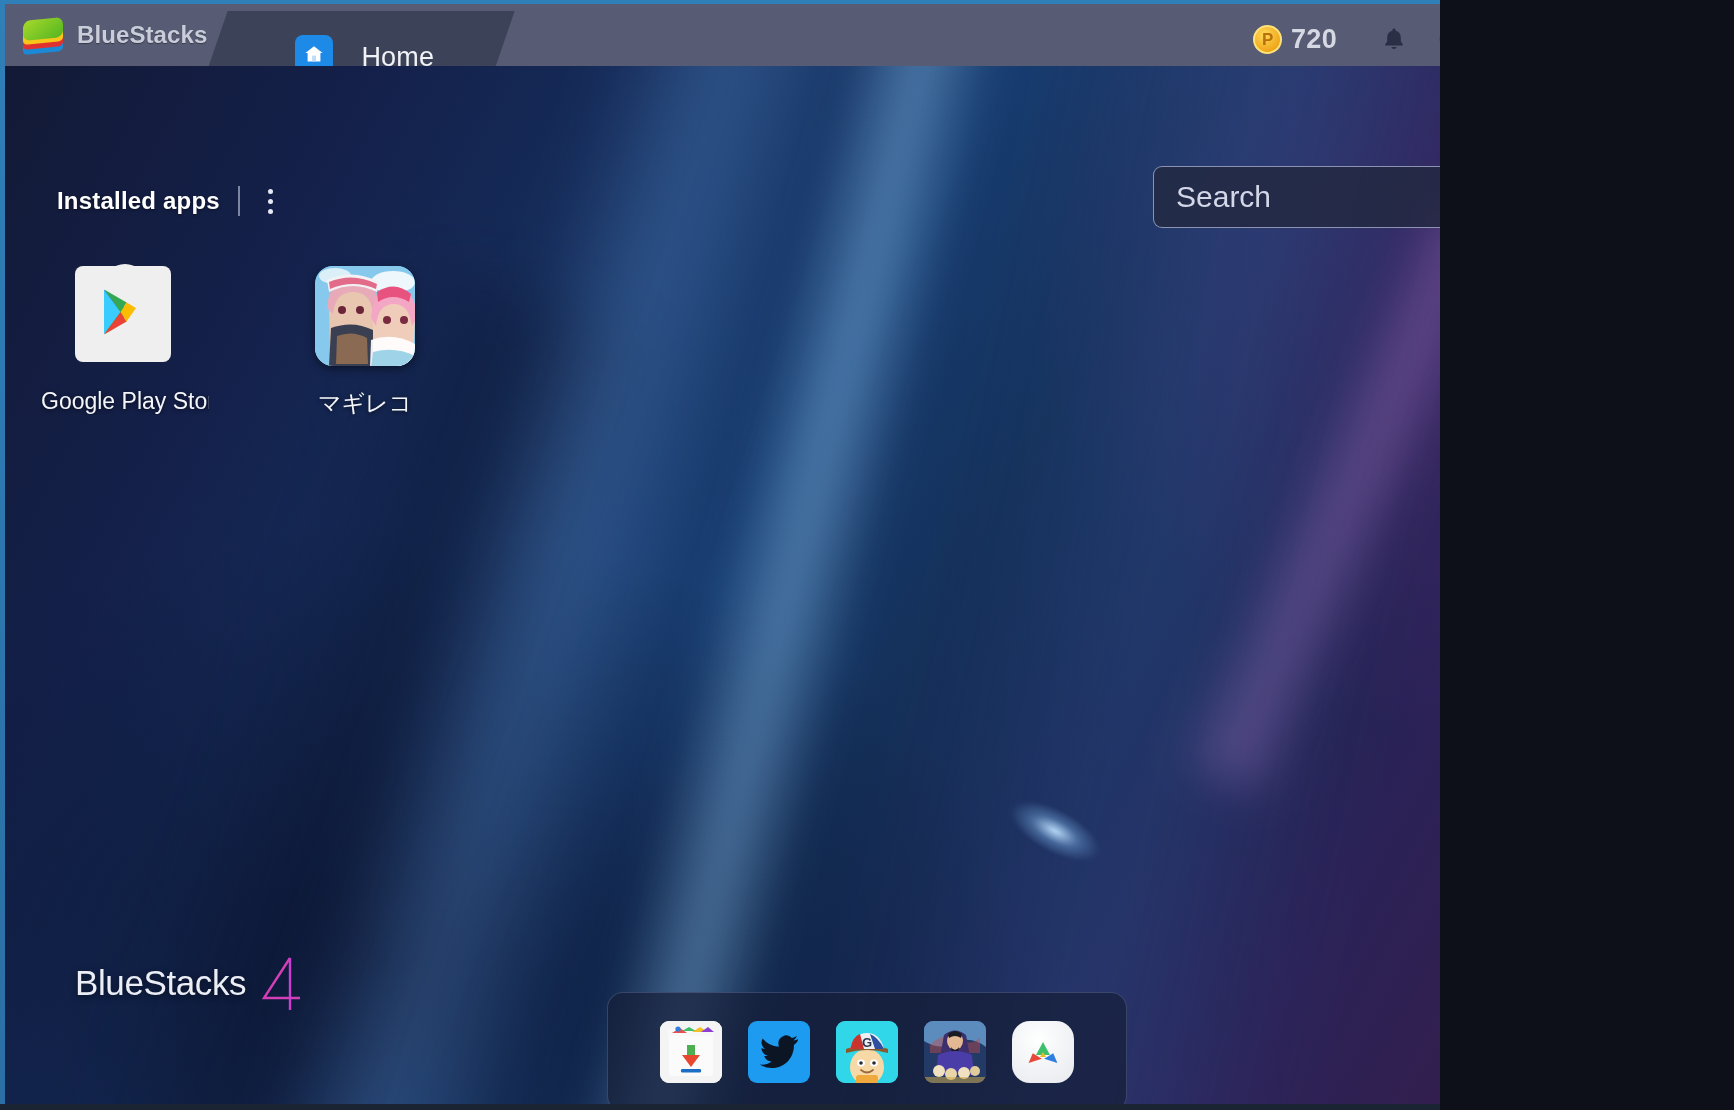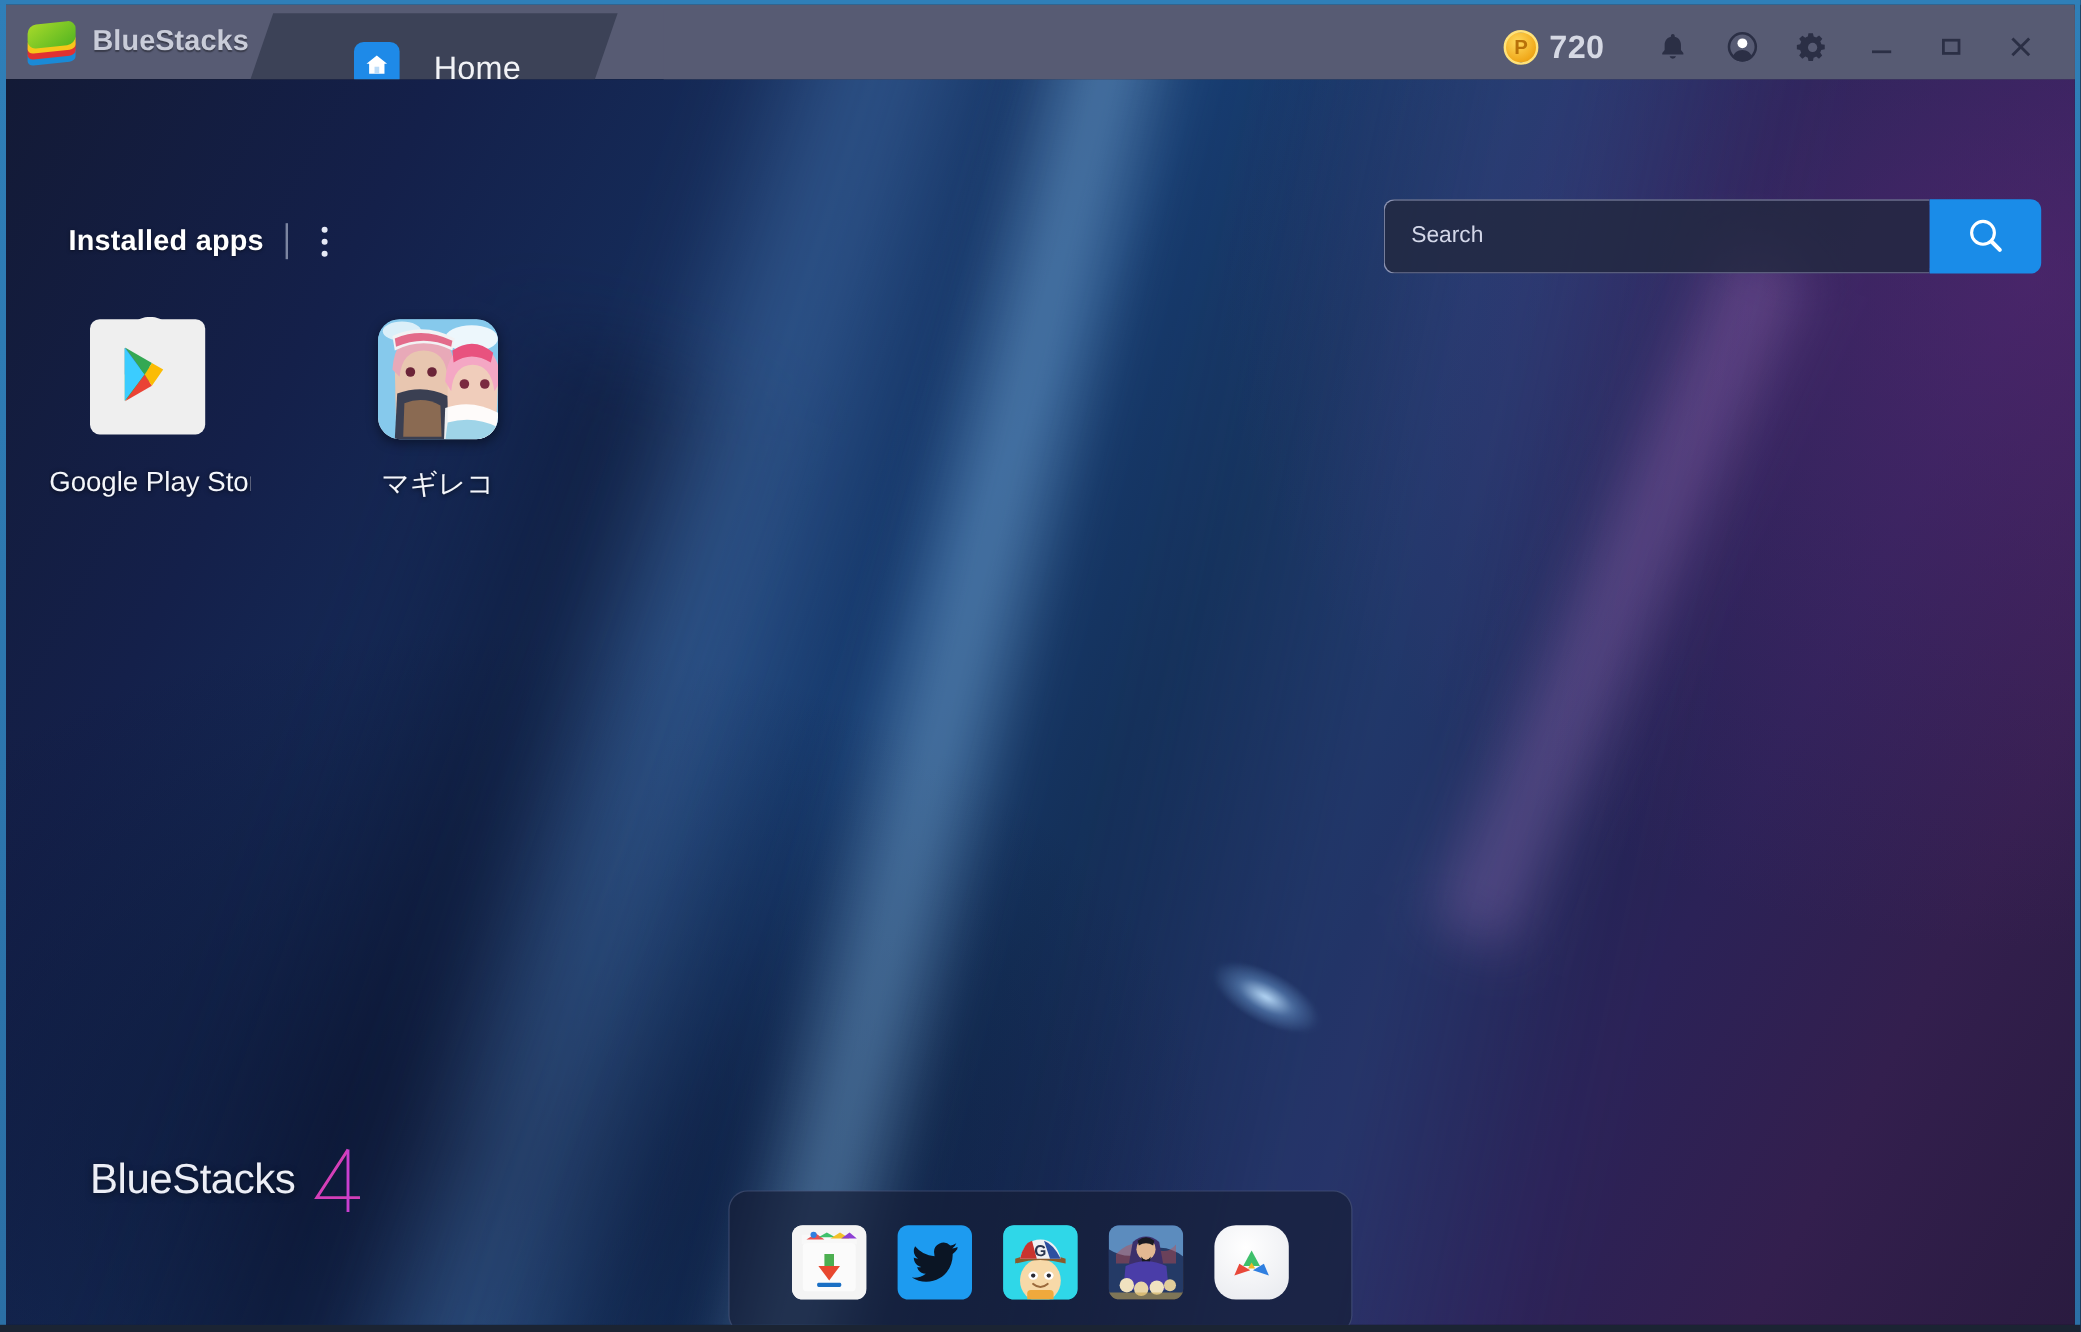--- a/index.html
+++ b/index.html
@@ -4,21 +4,21 @@
 <style>
   * { margin:0; padding:0; box-sizing:border-box; }
   html,body{
     width:1734px; height:1110px; overflow:hidden;
     background:#0d1018;
     font-family:"Liberation Sans", sans-serif;
   }
 
   
   #window{
-    position:relative; width:1734px; height:1110px;
+    position:relative; width:1440px; height:1110px;
     background:#0b0e16;
     overflow:hidden;
   }
   .frame-edge{ position:absolute; background:#3aa0e0; }
   #edge-left  { left:0;  top:0; width:5px;  height:1110px; background:linear-gradient(180deg,#2f7fb8,#2b6fa5); }
   #edge-right { right:0; top:0; width:5px;  height:1110px; background:linear-gradient(180deg,#2f7fb8,#2b6fa5); }
   #edge-top   { left:0;  top:0; width:1734px; height:4px;  background:#2f7fb8; }
   #edge-bottom{ left:0; bottom:0; width:1734px; height:6px; background:#1b2433; }
 
   
@@ -156,21 +156,21 @@
   #searchwrap{
     position:absolute; right:28px; top:100px; height:62px;
     display:flex; align-items:stretch; z-index:5;
   }
   #search-input{
     width:455px; height:62px;
     background:rgba(34,40,64,.82);
     border:1px solid rgba(175,182,214,.75);
     border-right:none;
     border-radius:9px 0 0 9px;
-    color:#e8eaf4; font-size:19px; font-family:"Liberation Sans", sans-serif;
+    color:#e8eaf4; font-size:30px; font-family:"Liberation Sans", sans-serif;
     padding:0 22px; outline:none;
   }
   #search-input::placeholder{ color:#d3d7e8; opacity:1; }
   #search-btn{
     width:93px; height:62px; background:#1a8ce8;
     border:none; border-radius:0 9px 9px 0;
     display:flex; align-items:center; justify-content:center; cursor:pointer;
   }
 
   

